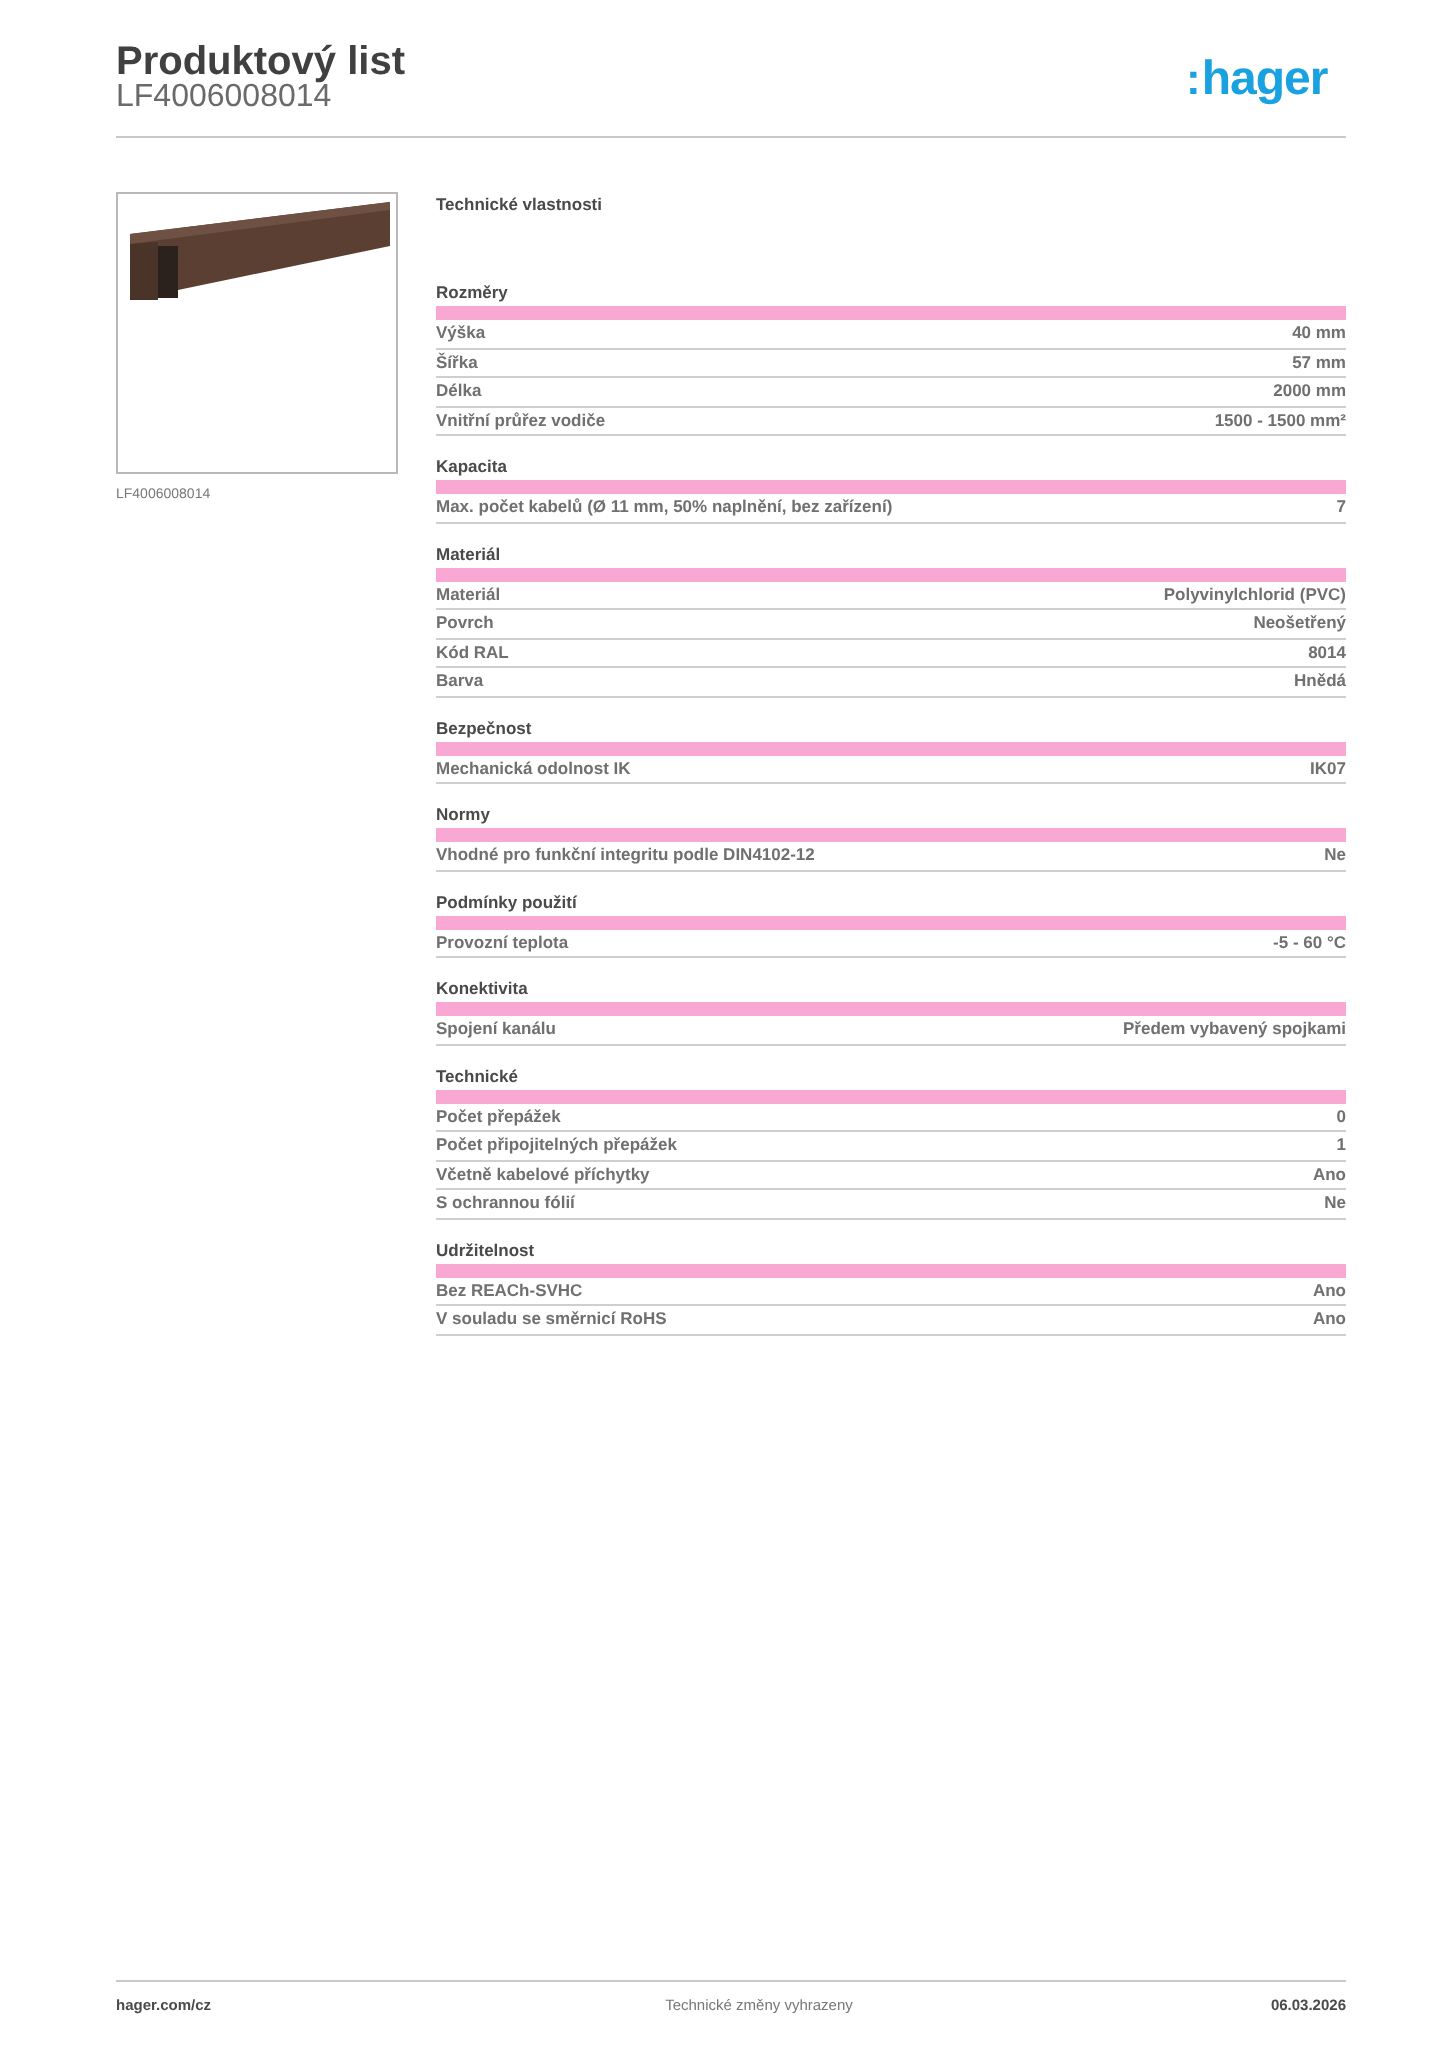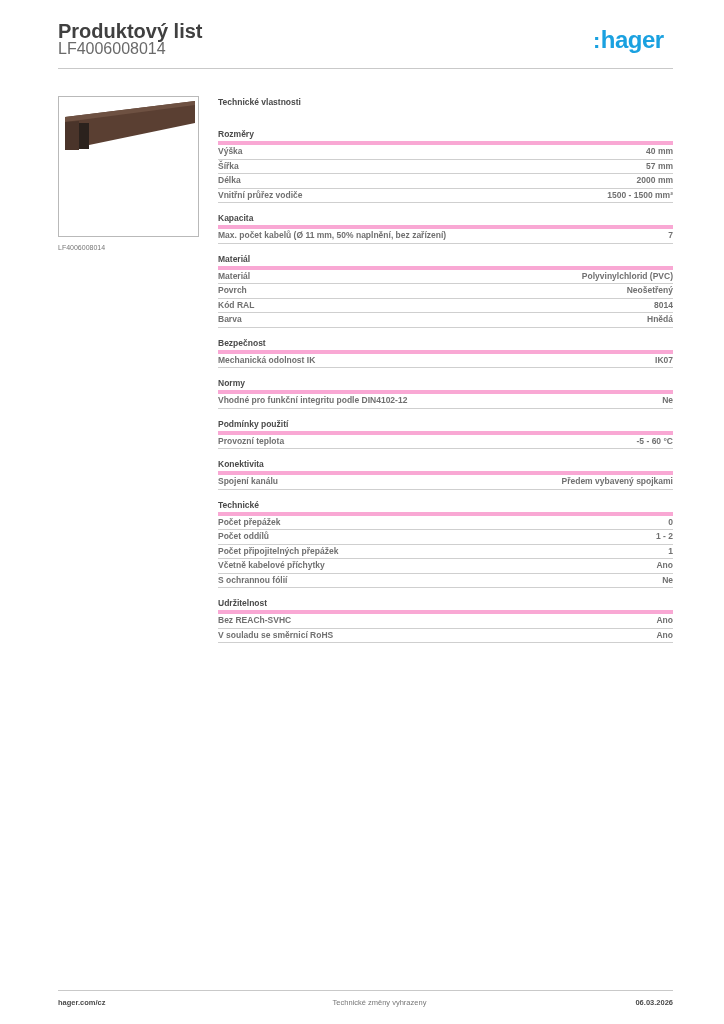--- a/index.html
+++ b/index.html
@@ -6,23 +6,23 @@
   body { width: 724px; height: 1024px; position: relative; font-family: "Liberation Sans", sans-serif; color: #555; overflow: hidden; }
   .header { position: absolute; left: 58px; top: 22px; }
   .doc-title { font-size: 20px; font-weight: bold; color: #404040; line-height: 18px; }
   .doc-subtitle { font-size: 16px; color: #6a6a6a; line-height: 18px; }
   .logo { position: absolute; left: 593px; top: 28px; font-size: 24px; font-weight: bold; color: #1aa1e0; letter-spacing: -0.5px; line-height: 24px; }
   .logo .colon { font-size: 22px; margin-right: 1px; }
   .header-rule { position: absolute; left: 58px; top: 68px; width: 615px; height: 1px; background: #c9c9c9; }
   .product-image { position: absolute; left: 58px; top: 96px; width: 141px; height: 141px; border: 1px solid #b9b9b9; box-sizing: border-box; background: #fff; overflow: hidden; }
   .image-caption { position: absolute; left: 58px; top: 244px; font-size: 7px; color: #777; }
   .specs { position: absolute; left: 218px; top: 96px; width: 455px; }
-  .specs-title { font-size: 8.5px; font-weight: bold; color: #4a4a4a; height: 12px; line-height: 12px; margin-bottom: 20px; }
+  .specs-title { font-size: 8.5px; font-weight: bold; color: #4a4a4a; height: 12px; line-height: 12px; margin-bottom: 32px; }
   .section { margin-bottom: 9px; }
-  .section-title { font-size: 8.5px; font-weight: bold; color: #4a4a4a; line-height: 12px; height: 13px; border-bottom: 4px solid #f9a8d4; }
+  .section-title { font-size: 8.5px; font-weight: bold; color: #4a4a4a; line-height: 12px; height: 13px; border-bottom: 7px solid #f9a8d4; }
   .row { display: flex; justify-content: space-between; font-size: 8.5px; color: #707070; height: 13.5px; line-height: 13.5px; border-bottom: 1px solid #cfcfcf; font-weight: bold; }
   .row .val { text-align: right; }
   .footer-rule { position: absolute; left: 58px; top: 990px; width: 615px; height: 1px; background: #c9c9c9; }
   .footer { position: absolute; left: 58px; top: 998px; width: 615px; font-size: 7.5px; color: #4a4a4a; }
   .footer-left { position: absolute; left: 0; font-weight: bold; }
   .footer-center { position: absolute; left: 14px; width: 100%; text-align: center; color: #777; }
   .footer-right { position: absolute; right: 0; font-weight: bold; }
 </style>
 </head>
 <body>
@@ -120,24 +120,20 @@
           <span class="val">Předem vybavený spojkami</span>
         </div>
       </div>
       <div class="section">
         <div class="section-title">Technické</div>
         <div class="row">
           <span class="lbl">Počet přepážek</span>
           <span class="val">0</span>
         </div>
         <div class="row">
-          <span class="lbl">Počet oddílů</span>
-          <span class="val">1 - 2</span>
-        </div>
-        <div class="row">
           <span class="lbl">Počet připojitelných přepážek</span>
           <span class="val">1</span>
         </div>
         <div class="row">
           <span class="lbl">Včetně kabelové příchytky</span>
           <span class="val">Ano</span>
         </div>
         <div class="row">
           <span class="lbl">S ochrannou fólií</span>
           <span class="val">Ne</span>

